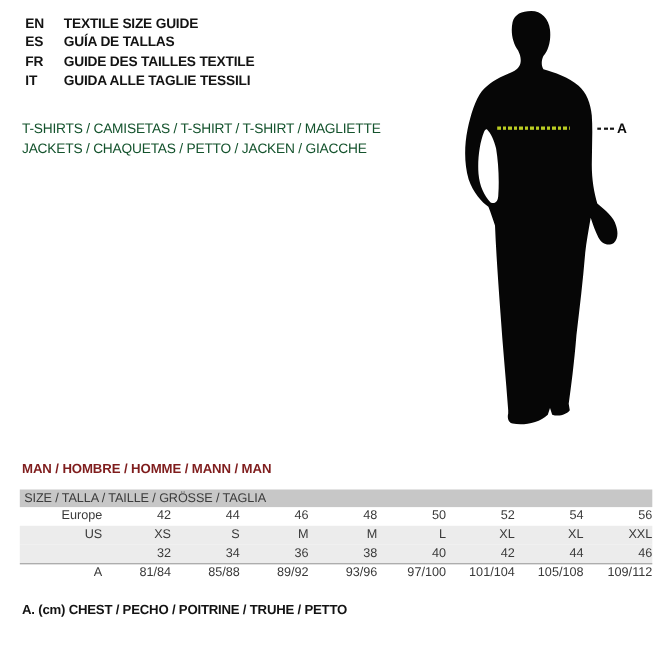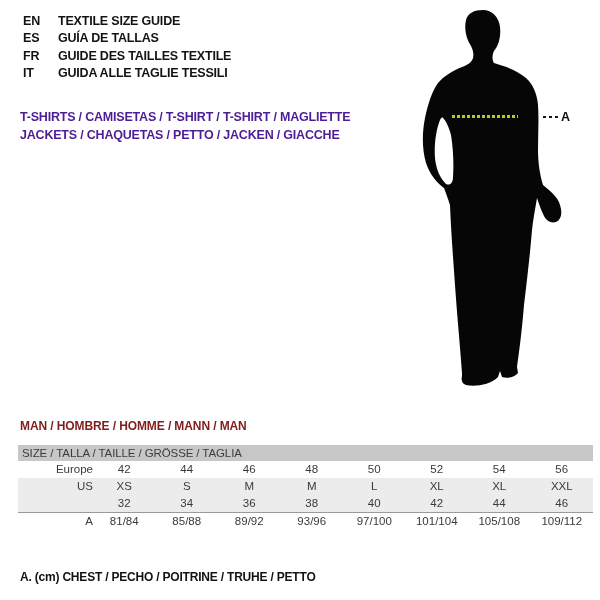--- a/index.html
+++ b/index.html
@@ -5,21 +5,21 @@
   html,body{margin:0;padding:0;background:#fff;}
   #canvas{
     position:relative;width:600px;height:600px;background:#ffffff;
     font-family:"Liberation Sans", sans-serif;color:#111;overflow:hidden;padding-left:32px;
   }
   
   .lang-block{position:absolute;left:23px;top:13px;}
   .lang-row{display:flex;line-height:17.3px;font-size:12.5px;font-weight:700;letter-spacing:-0.2px;color:#131313;}
   .lang-code{width:35px;}
   
-  .category-block{position:absolute;left:20px;top:108px;line-height:18px;font-size:12.5px;font-weight:700;letter-spacing:-0.2px;color:#4c1d95;}
+  .category-block{position:absolute;left:20px;top:108px;line-height:18px;font-size:12.5px;font-weight:400;letter-spacing:-0.2px;color:#14532d;}
   
   .figure-svg{position:absolute;left:420px;top:5px;width:145px;height:385px;}
   .chest-dashes{
     position:absolute;left:452px;top:115px;width:66px;height:3px;z-index:2;
     background:repeating-linear-gradient(90deg,#b9cb22 0 3px,transparent 3px 5px);
   }
   .leader-dashes{
     position:absolute;left:543px;top:116px;width:17px;height:2px;z-index:2;
     background:repeating-linear-gradient(90deg,#161616 0 3.5px,transparent 3.5px 6px);
   }
@@ -29,23 +29,23 @@
   
   .size-table{position:absolute;left:18px;top:445px;width:575px;font-size:11.5px;color:#3a3a3a;}
   .table-header{
     height:16px;line-height:17px;background:#c7c7c7;color:#3c3c3c;
     padding-left:4px;font-size:11.5px;letter-spacing:-0.1px;box-sizing:border-box;
   }
   .t-row{display:flex;height:17px;line-height:17px;}
   .t-row.alt{background:#ececec;}
   .t-row.topline{border-top:1px solid #9a9a9a;}
   .t-label{width:75px;padding-left:4px;box-sizing:border-box;text-align:right;}
-  .t-cell{flex:1;text-align:center;}
+  .t-cell{flex:1;text-align:right;}
   
-  .footnote{position:absolute;left:20px;top:570px;font-size:12px;font-weight:700;letter-spacing:-0.2px;color:#131313;}
+  .footnote{position:absolute;left:20px;top:547px;font-size:12px;font-weight:700;letter-spacing:-0.2px;color:#131313;}
 </style>
 </head>
 <body>
 
 <div id="canvas">
 
   <div class="lang-block">
     <div class="lang-row">
       <span class="lang-code">EN</span>
       <span class="lang-label">TEXTILE SIZE GUIDE</span>

